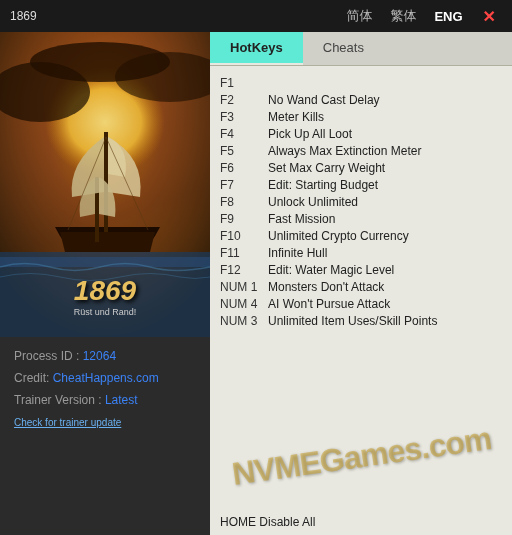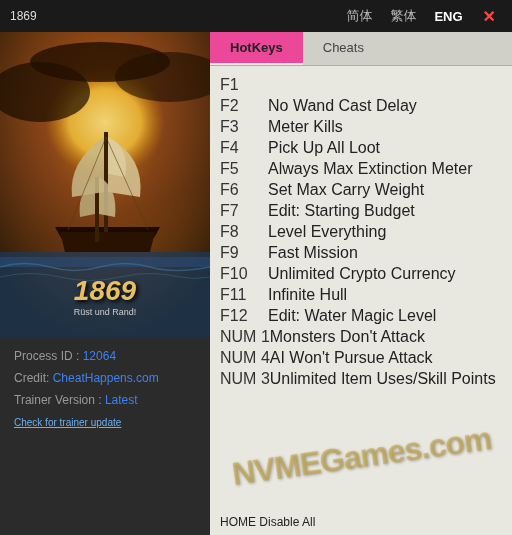--- a/index.html
+++ b/index.html
@@ -129,37 +129,37 @@
       background: #d0d0c8;
       border-bottom: 1px solid #b0b0a0;
     }
     .tab {
       padding: 8px 20px;
       font-size: 13px;
       cursor: pointer;
       color: #444;
     }
     .tab.active {
-      background: #ec4899;
+      background: #5eead4;
       border-bottom: 2px solid #e8e8e0;
       font-weight: bold;
       color: #222;
     }
 
     
     #cheats-list {
       padding: 8px 10px;
       flex: 1;
       overflow-y: auto;
     }
     .cheat-row {
       display: flex;
       align-items: baseline;
       padding: 1.5px 0;
-      font-size: 16px;
+      font-size: 12px;
       color: #222;
     }
     .cheat-key {
       min-width: 48px;
       color: #333;
       font-weight: normal;
       flex-shrink: 0;
     }
     .cheat-desc {
       color: #222;
@@ -304,21 +304,21 @@
         <div class="cheat-row">
           <span class="cheat-key">F6</span>
           <span class="cheat-desc">Set Max Carry Weight</span>
         </div>
         <div class="cheat-row">
           <span class="cheat-key">F7</span>
           <span class="cheat-desc">Edit: Starting Budget</span>
         </div>
         <div class="cheat-row">
           <span class="cheat-key">F8</span>
-          <span class="cheat-desc">Level Everything</span>
+          <span class="cheat-desc">Unlock Unlimited</span>
         </div>
         <div class="cheat-row">
           <span class="cheat-key">F9</span>
           <span class="cheat-desc">Fast Mission</span>
         </div>
         <div class="cheat-row">
           <span class="cheat-key">F10</span>
           <span class="cheat-desc">Unlimited Crypto Currency</span>
         </div>
         <div class="cheat-row">

